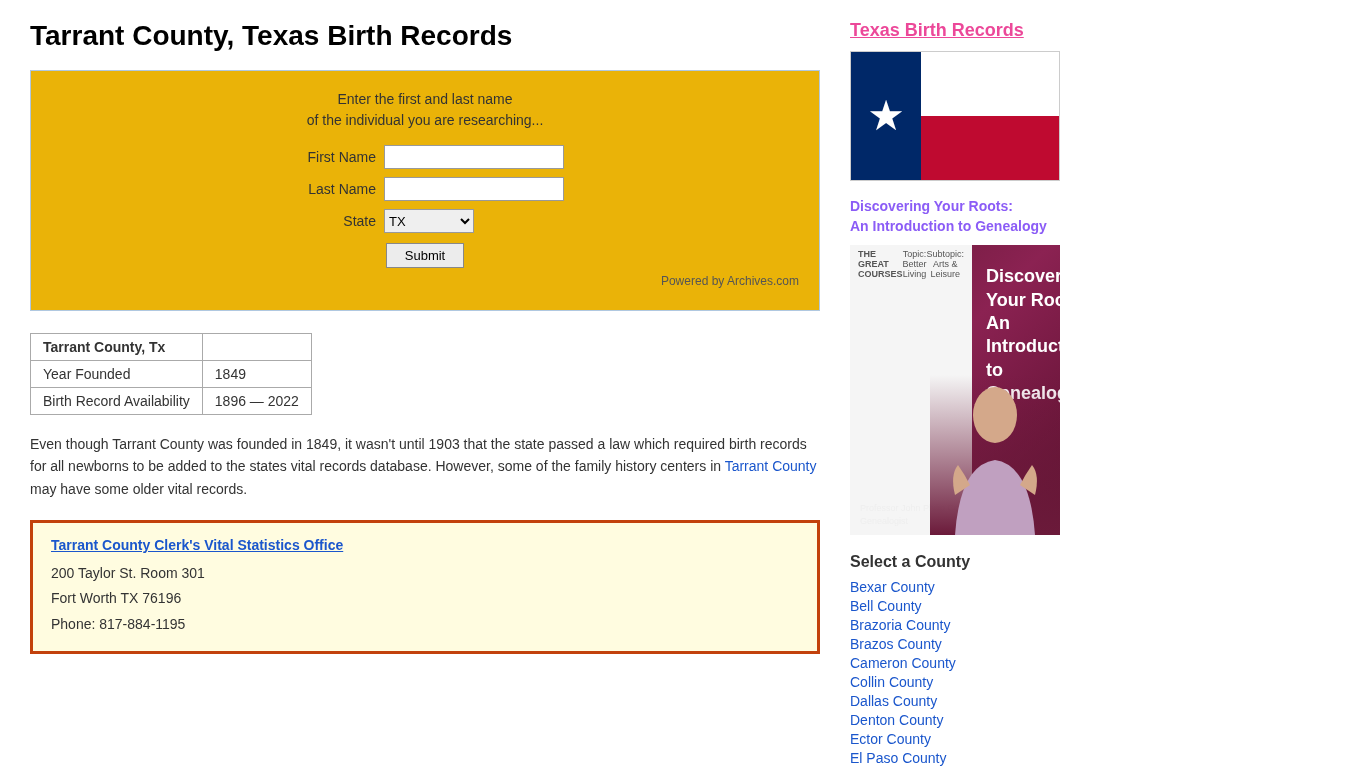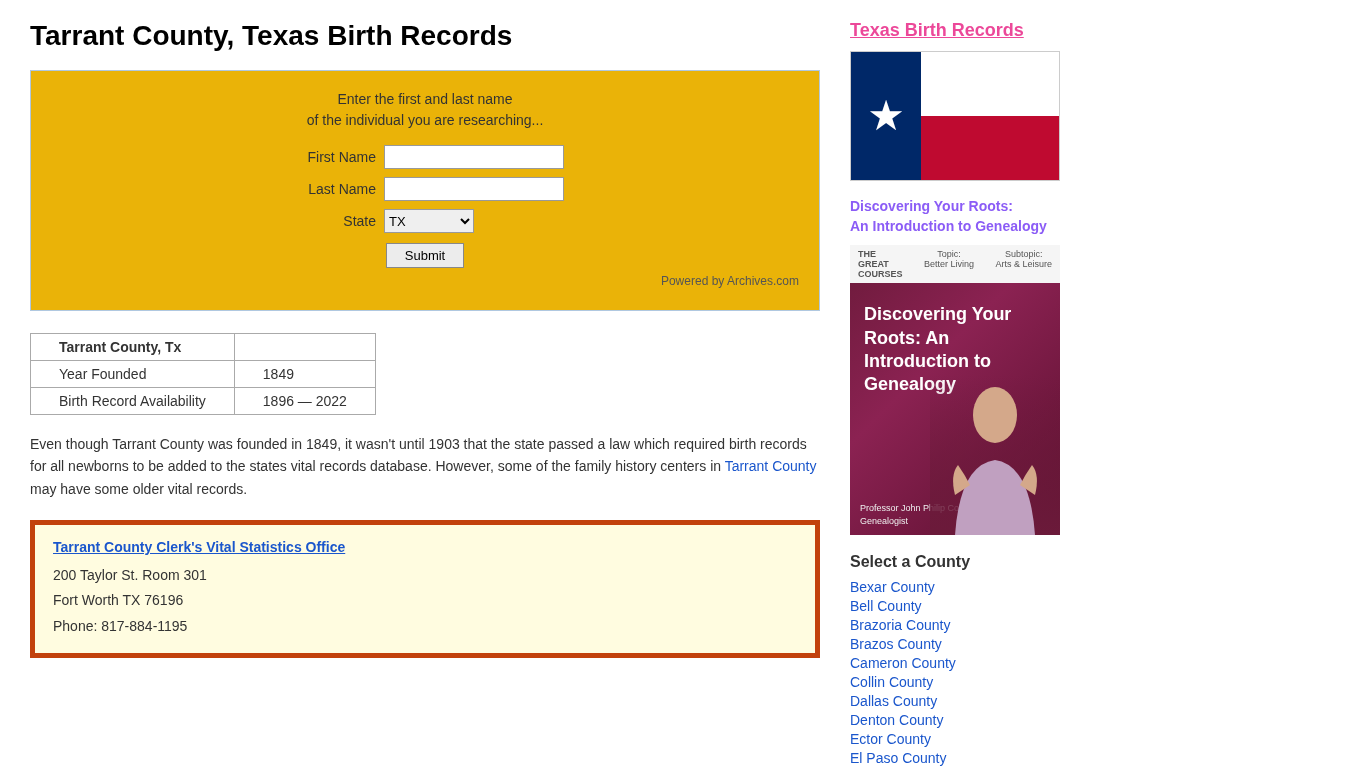--- a/index.html
+++ b/index.html
@@ -93,21 +93,21 @@
     }
 
     
     .info-table {
       border-collapse: collapse;
       margin-bottom: 18px;
       width: auto;
     }
     .info-table th, .info-table td {
       border: 1px solid #aaa;
-      padding: 5px 28px;
+      padding: 5px 12px;
       font-size: 14px;
     }
     .info-table thead th {
       background: #fff;
       font-weight: bold;
       font-size: 14px;
       text-align: left;
     }
     .info-table tbody td {
       background: #fff;
@@ -125,21 +125,21 @@
       color: #333;
     }
     .description a {
       color: #1a56cc;
       text-decoration: none;
     }
 
     
     .office-card {
       background: #fffce0;
-      border: 5px solid #c2410c;
+      border: 3px solid #c2410c;
       padding: 14px 18px;
       margin-bottom: 20px;
     }
     .office-card a {
       color: #1a56cc;
       font-weight: bold;
       text-decoration: underline;
       font-size: 14px;
     }
     .office-card .office-address {
@@ -204,21 +204,21 @@
       margin-bottom: 9px;
       line-height: 1.4;
     }
     .genealogy-img {
       width: 210px;
       height: 290px;
       background: linear-gradient(135deg, #6b1a3a 0%, #8b2252 40%, #5a0f2e 100%);
       position: relative;
       overflow: hidden;
       display: flex;
-      flex-direction: column;
+      flex-direction: row;
     }
     .genealogy-img .top-bar {
       background: #f5f5f5;
       padding: 4px 8px;
       display: flex;
       justify-content: space-between;
       font-size: 10px;
       color: #555;
     }
     .genealogy-img .book-title {

